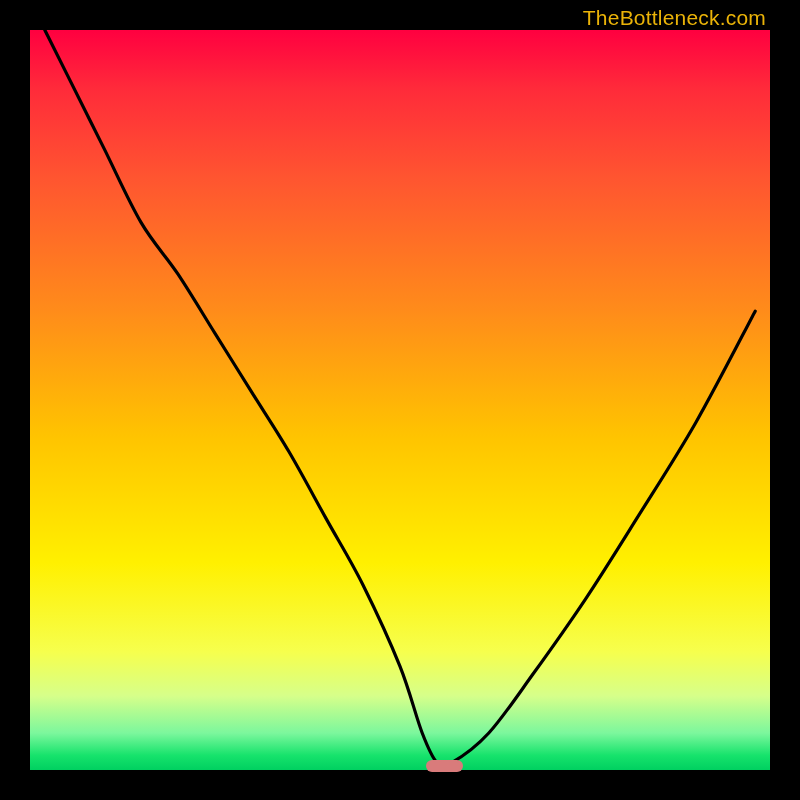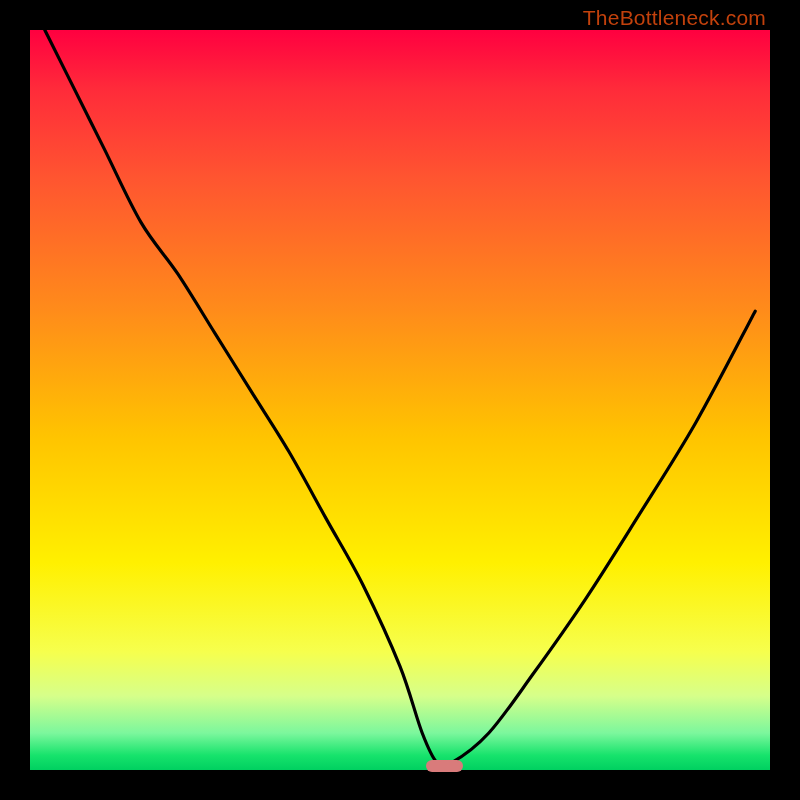--- a/index.html
+++ b/index.html
@@ -36,21 +36,21 @@
       #d6ff8a 90%,
       #7cf79d 95%,
       #17e36c 98%,
       #00d060 100%
     );
   }
   .watermark {
     position: absolute;
     top: 6px;
     right: 34px;
-    color: #c2410c;
+    color: #eab308;
     font-size: 21px;
     letter-spacing: 0.2px;
     font-weight: 500;
   }
   svg.curve {
     position: absolute;
     left: 30px;
     top: 30px;
     width: 740px;
     height: 740px;

